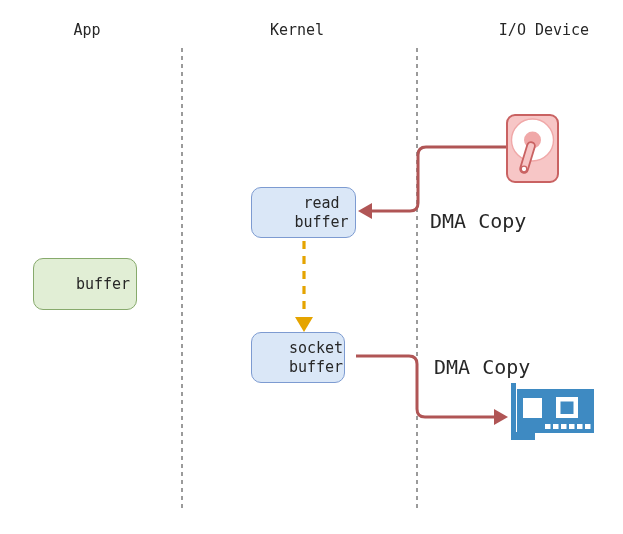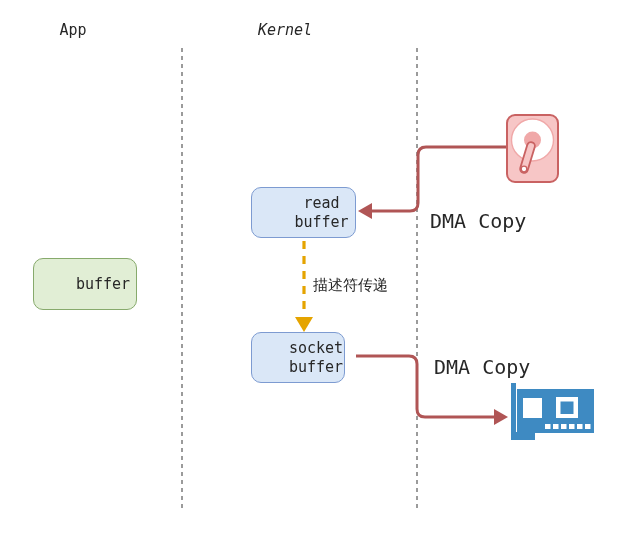--- a/index.html
+++ b/index.html
@@ -26,22 +26,22 @@
     color:var(--text-color,#272727);
     overflow:hidden;
   }
   .bg-svg{position:absolute;left:0;top:0;width:623px;height:534px;}
   .lane-label{
     position:absolute;top:22px;
     transform:translateX(-50%);
     font-size:15px;line-height:16px;
     white-space:nowrap;
   }
-  .lane-label.app{left:73px;}
-  .lane-label.kernel{left:285px;font-style:italic;}
+  .lane-label.app{left:87px;}
+  .lane-label.kernel{left:297px;}
   .lane-label.iodev{left:544px;}
   .node{
     position:absolute;
     display:flex;align-items:center;justify-content:center;
     text-align:center;
     font-size:15px;line-height:19px;
     white-space:pre-line;
     border-radius:10px;
     box-sizing:border-box;
     border:1.6px solid;
@@ -119,24 +119,24 @@
         <rect x="561" y="424" width="5.5" height="5"></rect>
         <rect x="569" y="424" width="5.5" height="5"></rect>
         <rect x="577" y="424" width="5.5" height="5"></rect>
         <rect x="585" y="424" width="5.5" height="5"></rect>
       </g>
     </g>
   </svg>
 
   <div class="lane-label app">App</div>
   <div class="lane-label kernel">Kernel</div>
+  <div class="lane-label iodev">I/O Device</div>
 
   <div class="node green app-buffer">buffer</div>
   <div class="node blue read-buffer">read
 buffer</div>
   <div class="node blue socket-buffer">socket
 buffer</div>
 
   <div class="edge-label dma1">DMA Copy</div>
-  <div class="edge-label descriptor">描述符传递</div>
   <div class="edge-label dma2">DMA Copy</div>
 
 </div>
 
 </body></html>

